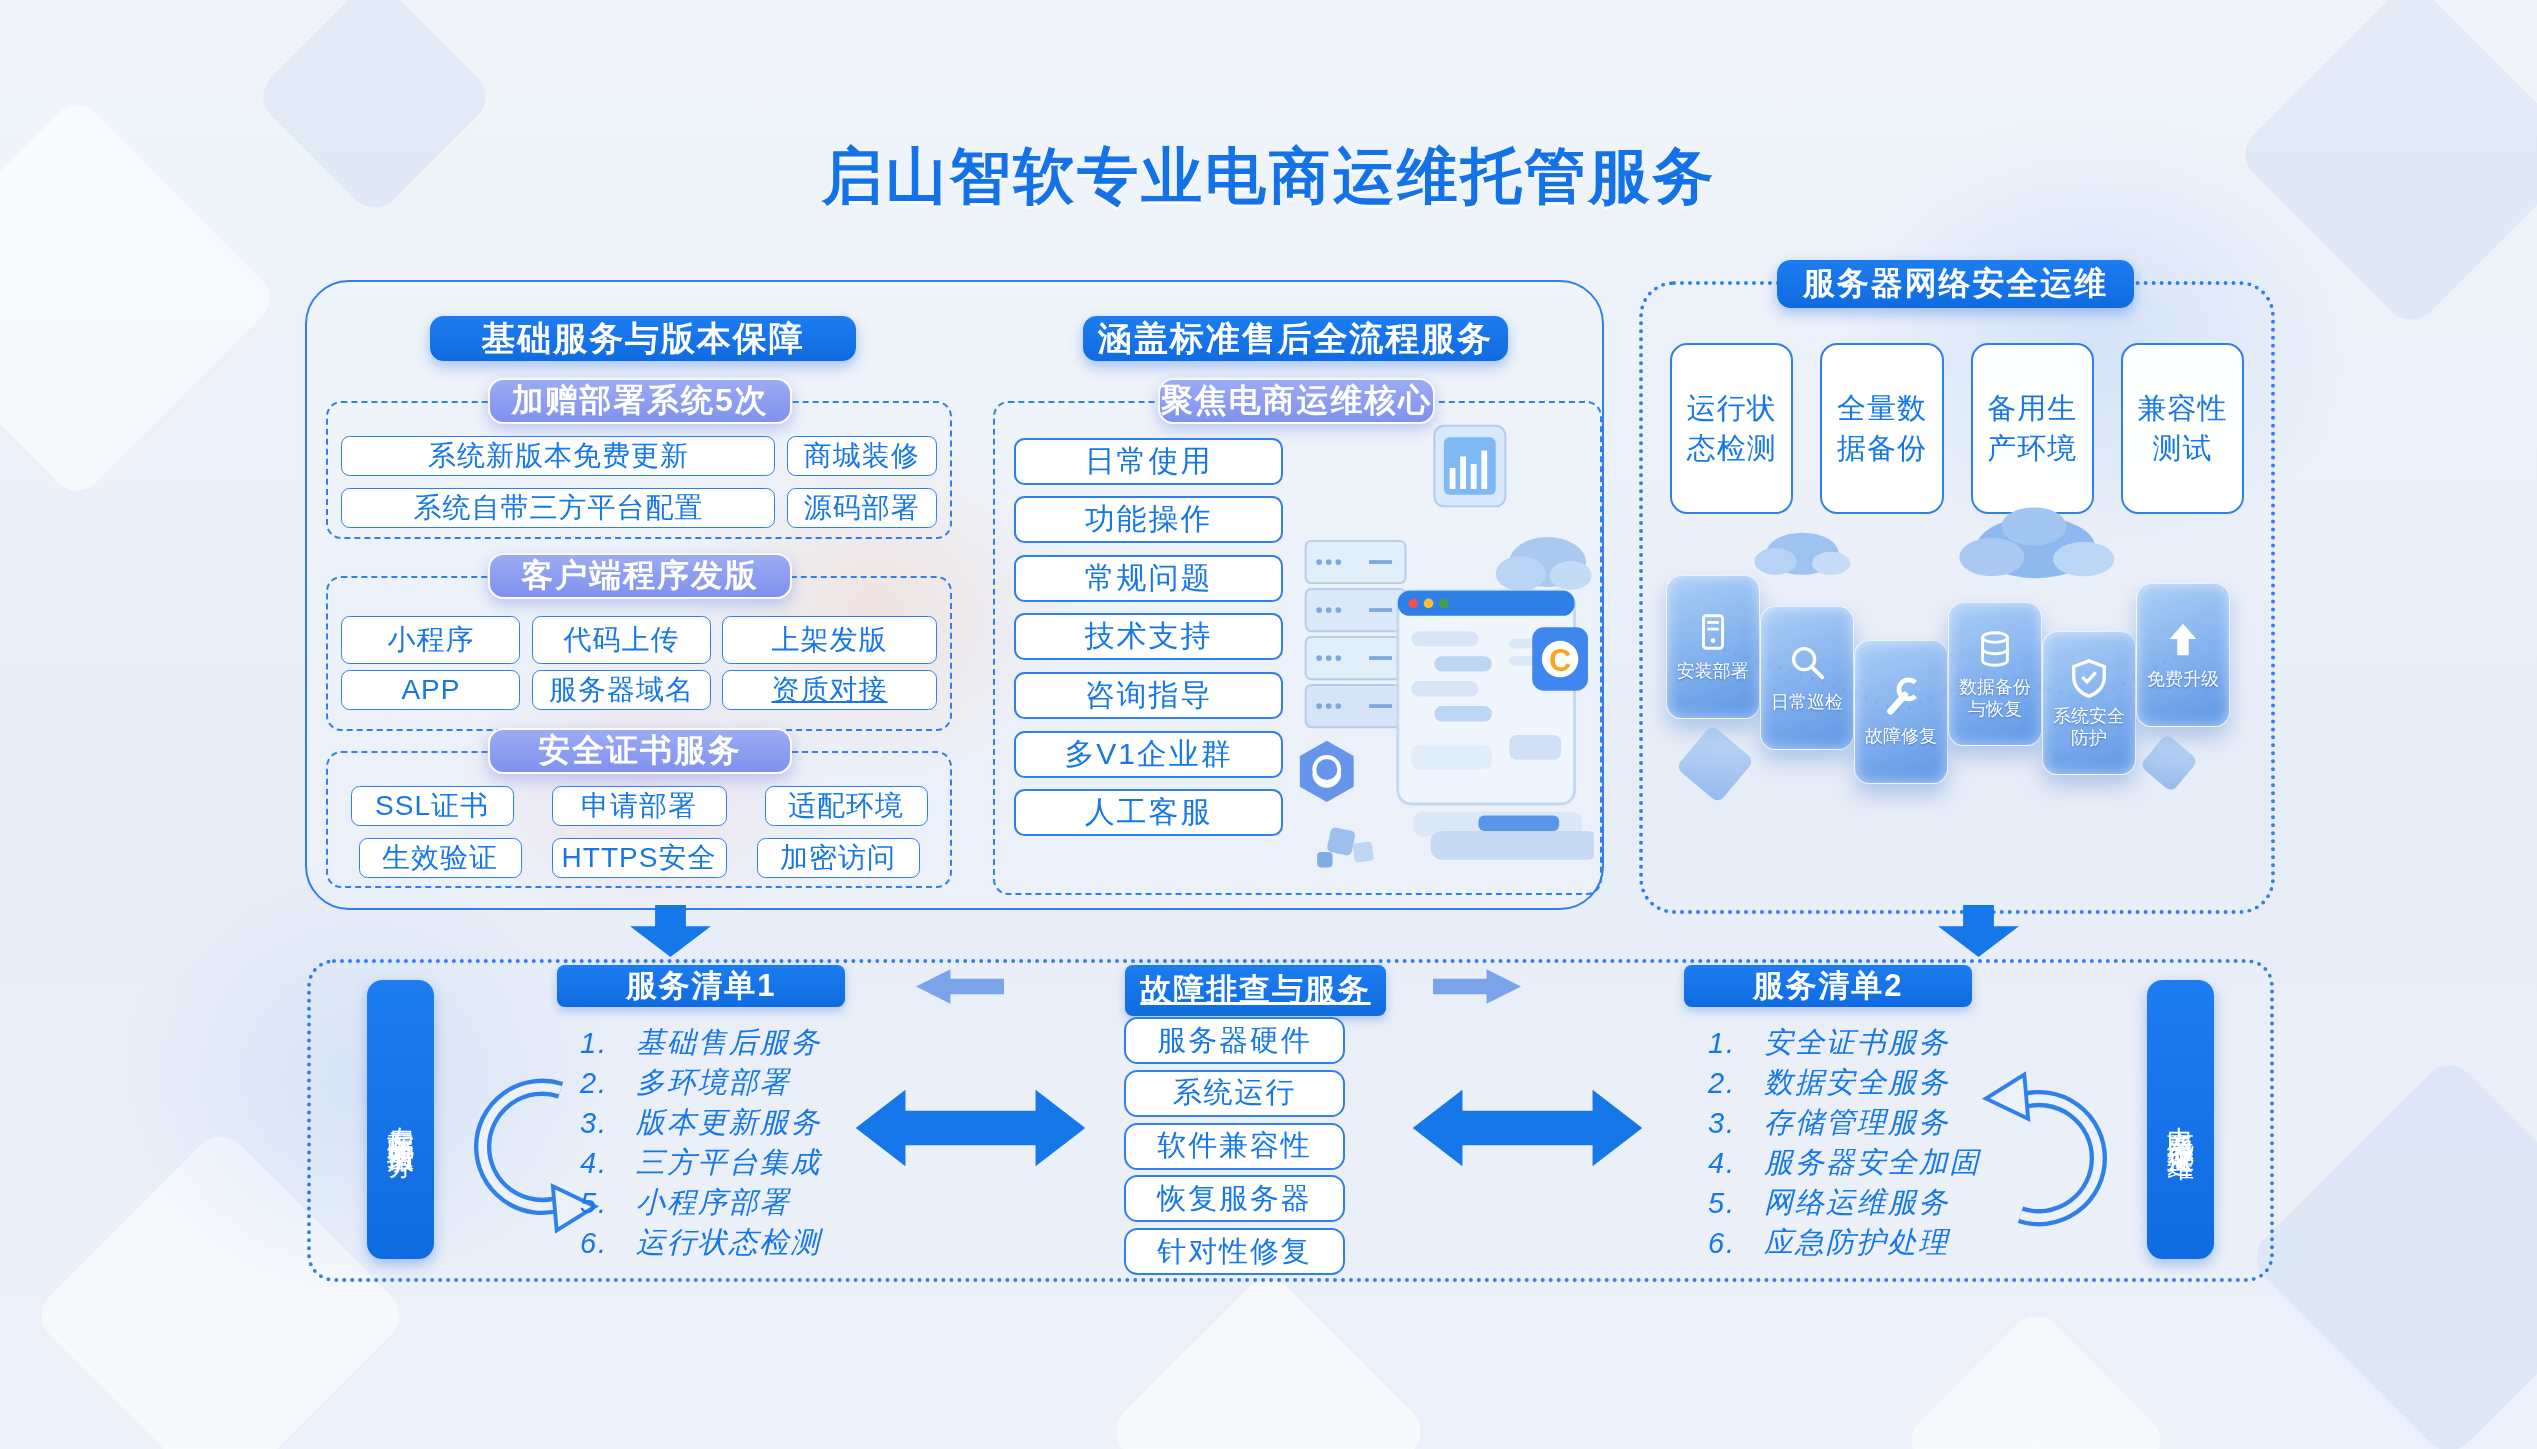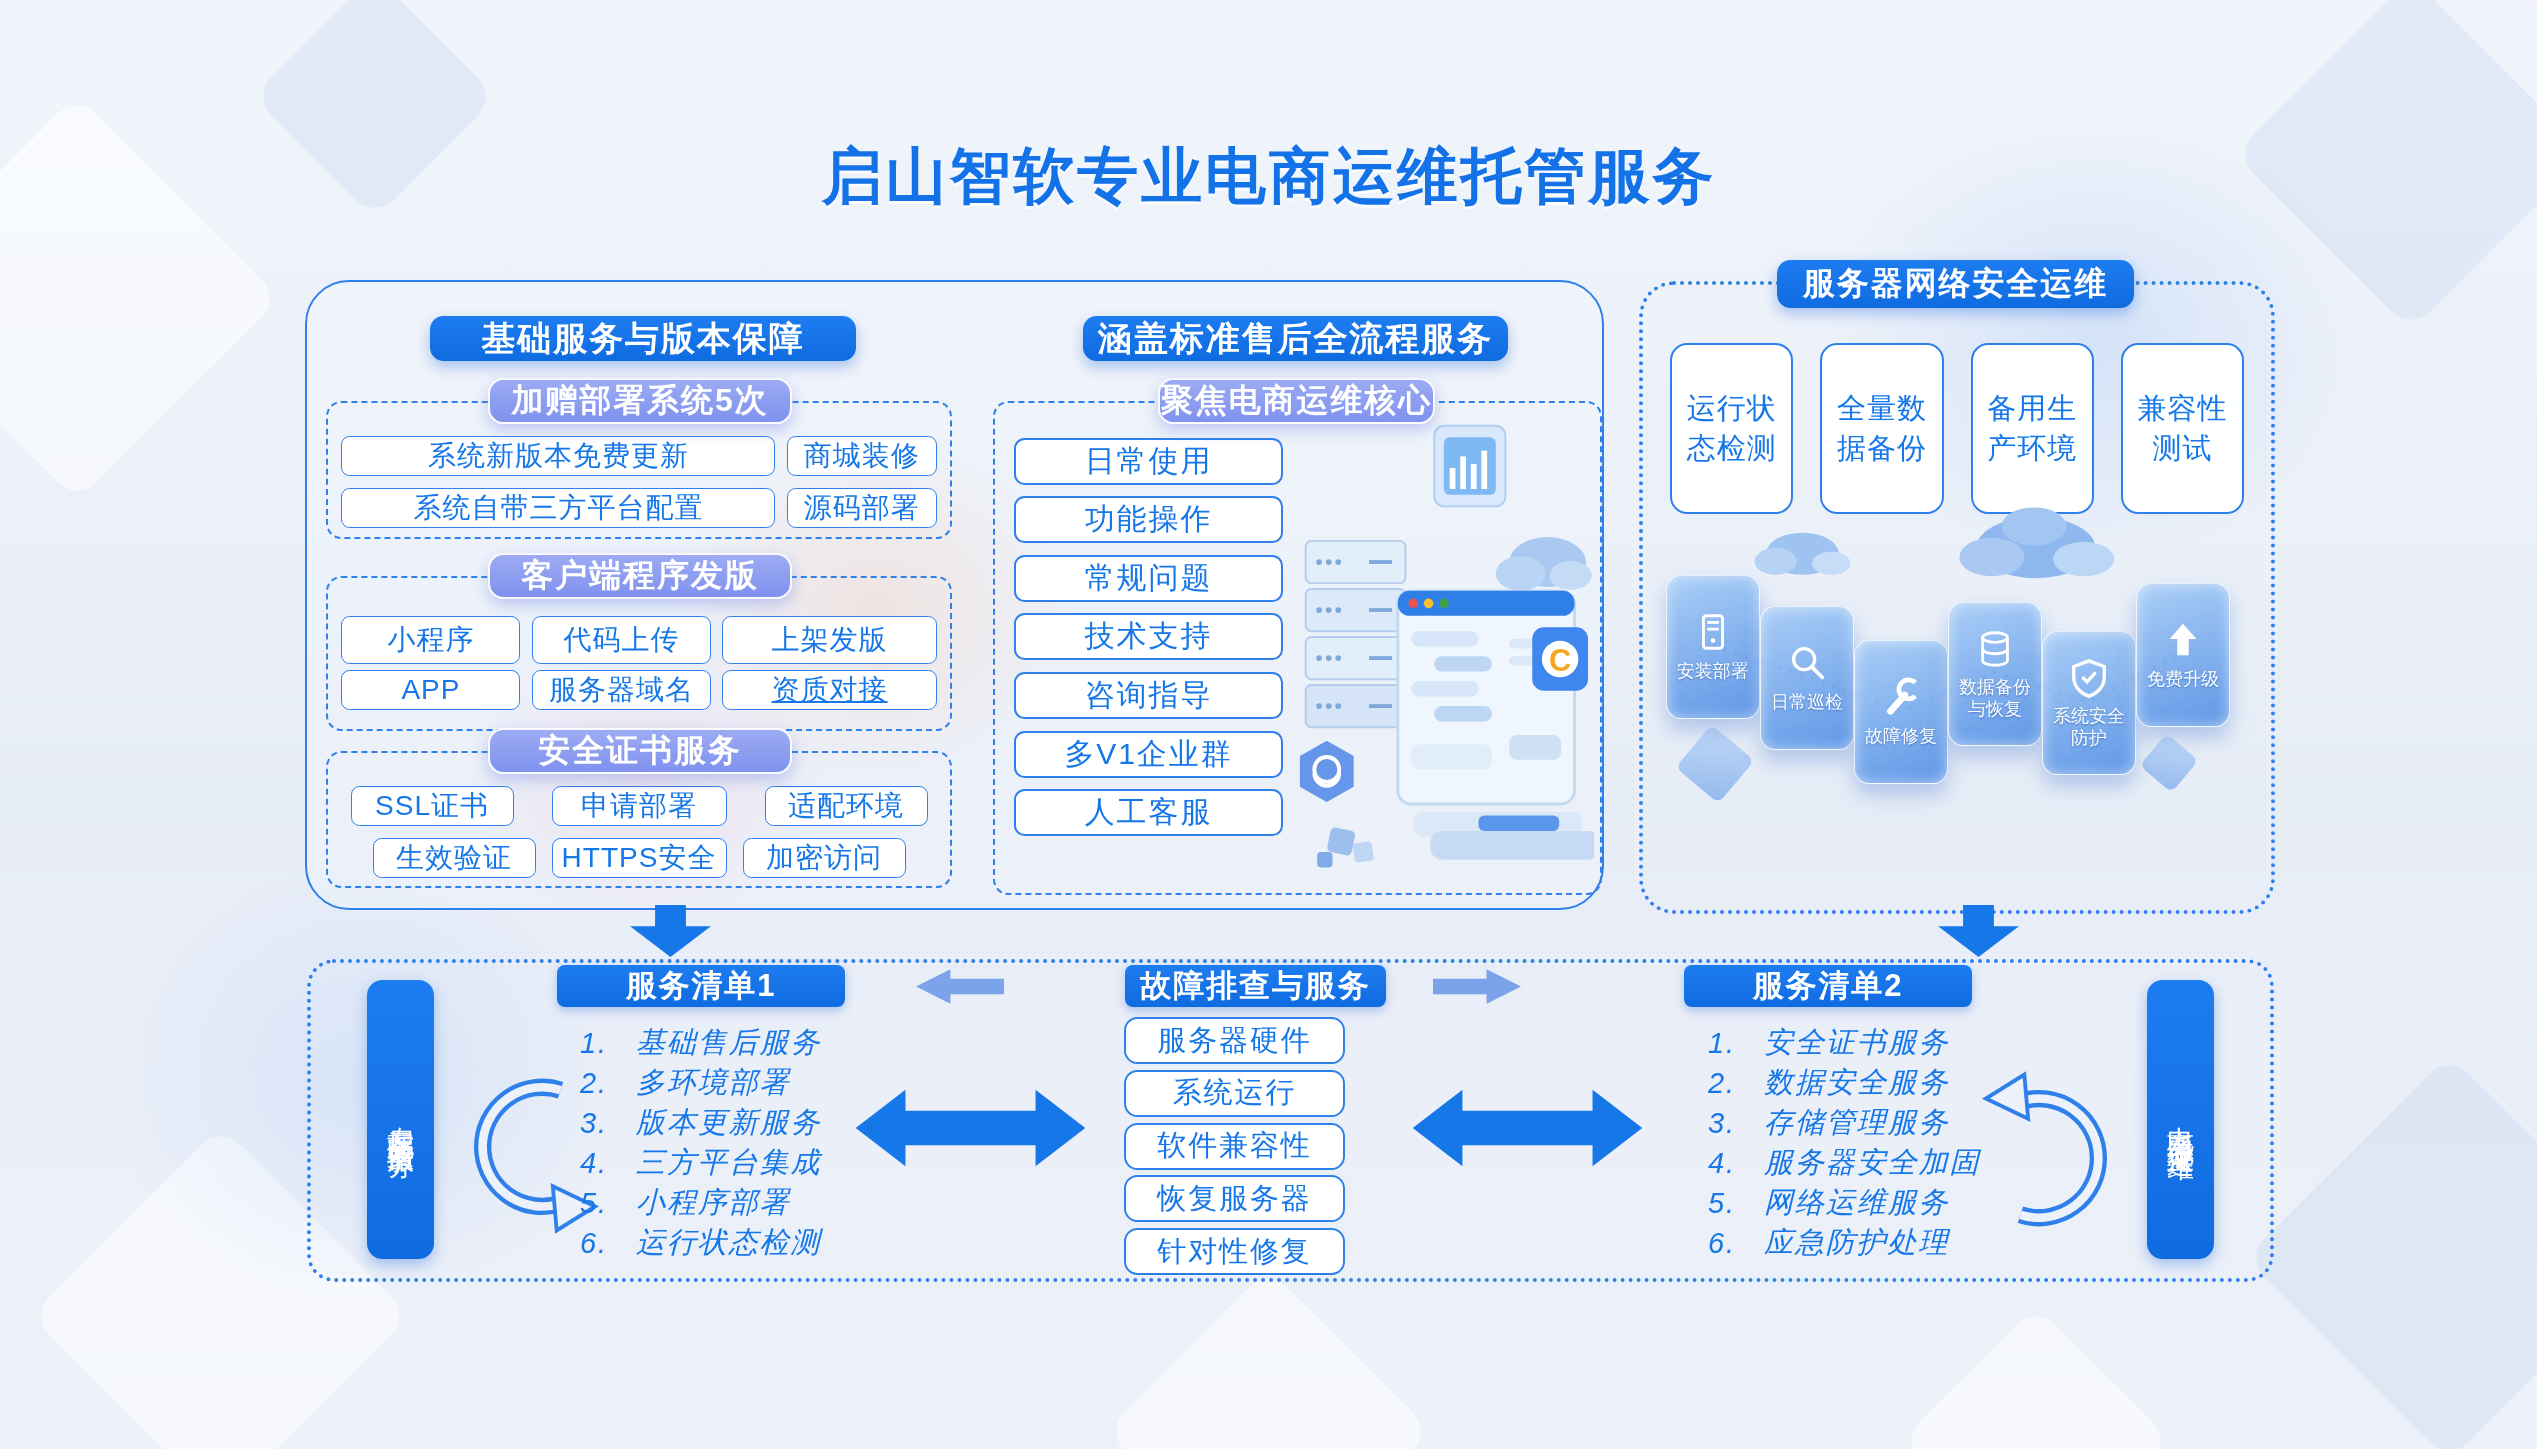--- a/index.html
+++ b/index.html
@@ -122,21 +122,21 @@
       </div>
     </div>
 
     <div class="pill-sub" style="left:181px;top:446px;width:300px;height:42px;">安全证书服务</div>
     <div class="dashed" style="left:19px;top:469px;width:622px;height:133px;">
       <div class="row" style="left:0;top:33px;width:100%;height:40px;gap:38px;justify-content:center;">
         <div class="ibox" style="flex:0 0 161px;">SSL证书</div>
         <div class="ibox" style="flex:0 0 173px;">申请部署</div>
         <div class="ibox" style="flex:0 0 161px;">适配环境</div>
       </div>
-      <div class="row" style="left:0;top:85px;width:100%;height:40px;gap:16px;justify-content:center;">
+      <div class="row" style="left:0;top:85px;width:100%;height:40px;gap:30px;justify-content:center;">
         <div class="ibox" style="flex:0 0 161px;">生效验证</div>
         <div class="ibox" style="flex:0 0 173px;">HTTPS安全</div>
         <div class="ibox" style="flex:0 0 161px;">加密访问</div>
       </div>
     </div>
 
     <div class="hdr-solid" style="left:776px;top:34px;width:425px;height:45px;">涵盖标准售后全流程服务</div>
     <div class="pill-sub" style="left:851px;top:96px;width:273px;height:42px;">聚焦电商运维核心</div>
     <div class="dashed" style="left:686px;top:119px;width:605px;height:490px;">
       <div class="mitem" style="top:35px;">日常使用</div>
@@ -343,21 +343,21 @@
       <li>运行状态检测</li>
     </ol>
 
     <svg class="arr" style="left:605px;top:5.8px;" width="88" height="35" viewBox="0 0 92 36">
       <polygon points="92,10 36,10 36,0 0,18 36,36 36,26 92,26" fill="#7aa3ea"></polygon>
     </svg>
     <svg class="arr" style="left:544px;top:121px;" width="231" height="88" viewBox="0 0 240 92">
       <polygon points="0,46 52,6 52,28 188,28 188,6 240,46 188,86 188,64 52,64 52,86" fill="#1677e8"></polygon>
     </svg>
 
-    <div class="hdr-flat" style="left:814px;top:1.9px;width:261px;height:42px;">故障排查与服务</div>
+    <div class="hdr-flat" style="left:814px;top:1.9px;width:261px;height:51px;text-decoration:underline;">故障排查与服务</div>
     <div class="fpills" style="left:813px;top:54px;">
       <div class="fpill">服务器硬件</div>
       <div class="fpill">系统运行</div>
       <div class="fpill">软件兼容性</div>
       <div class="fpill">恢复服务器</div>
       <div class="fpill">针对性修复</div>
     </div>
 
     <svg class="arr" style="left:1122px;top:5.8px;" width="88" height="35" viewBox="0 0 92 36">
       <polygon points="0,10 56,10 56,0 92,18 56,36 56,26 0,26" fill="#7aa3ea"></polygon>

